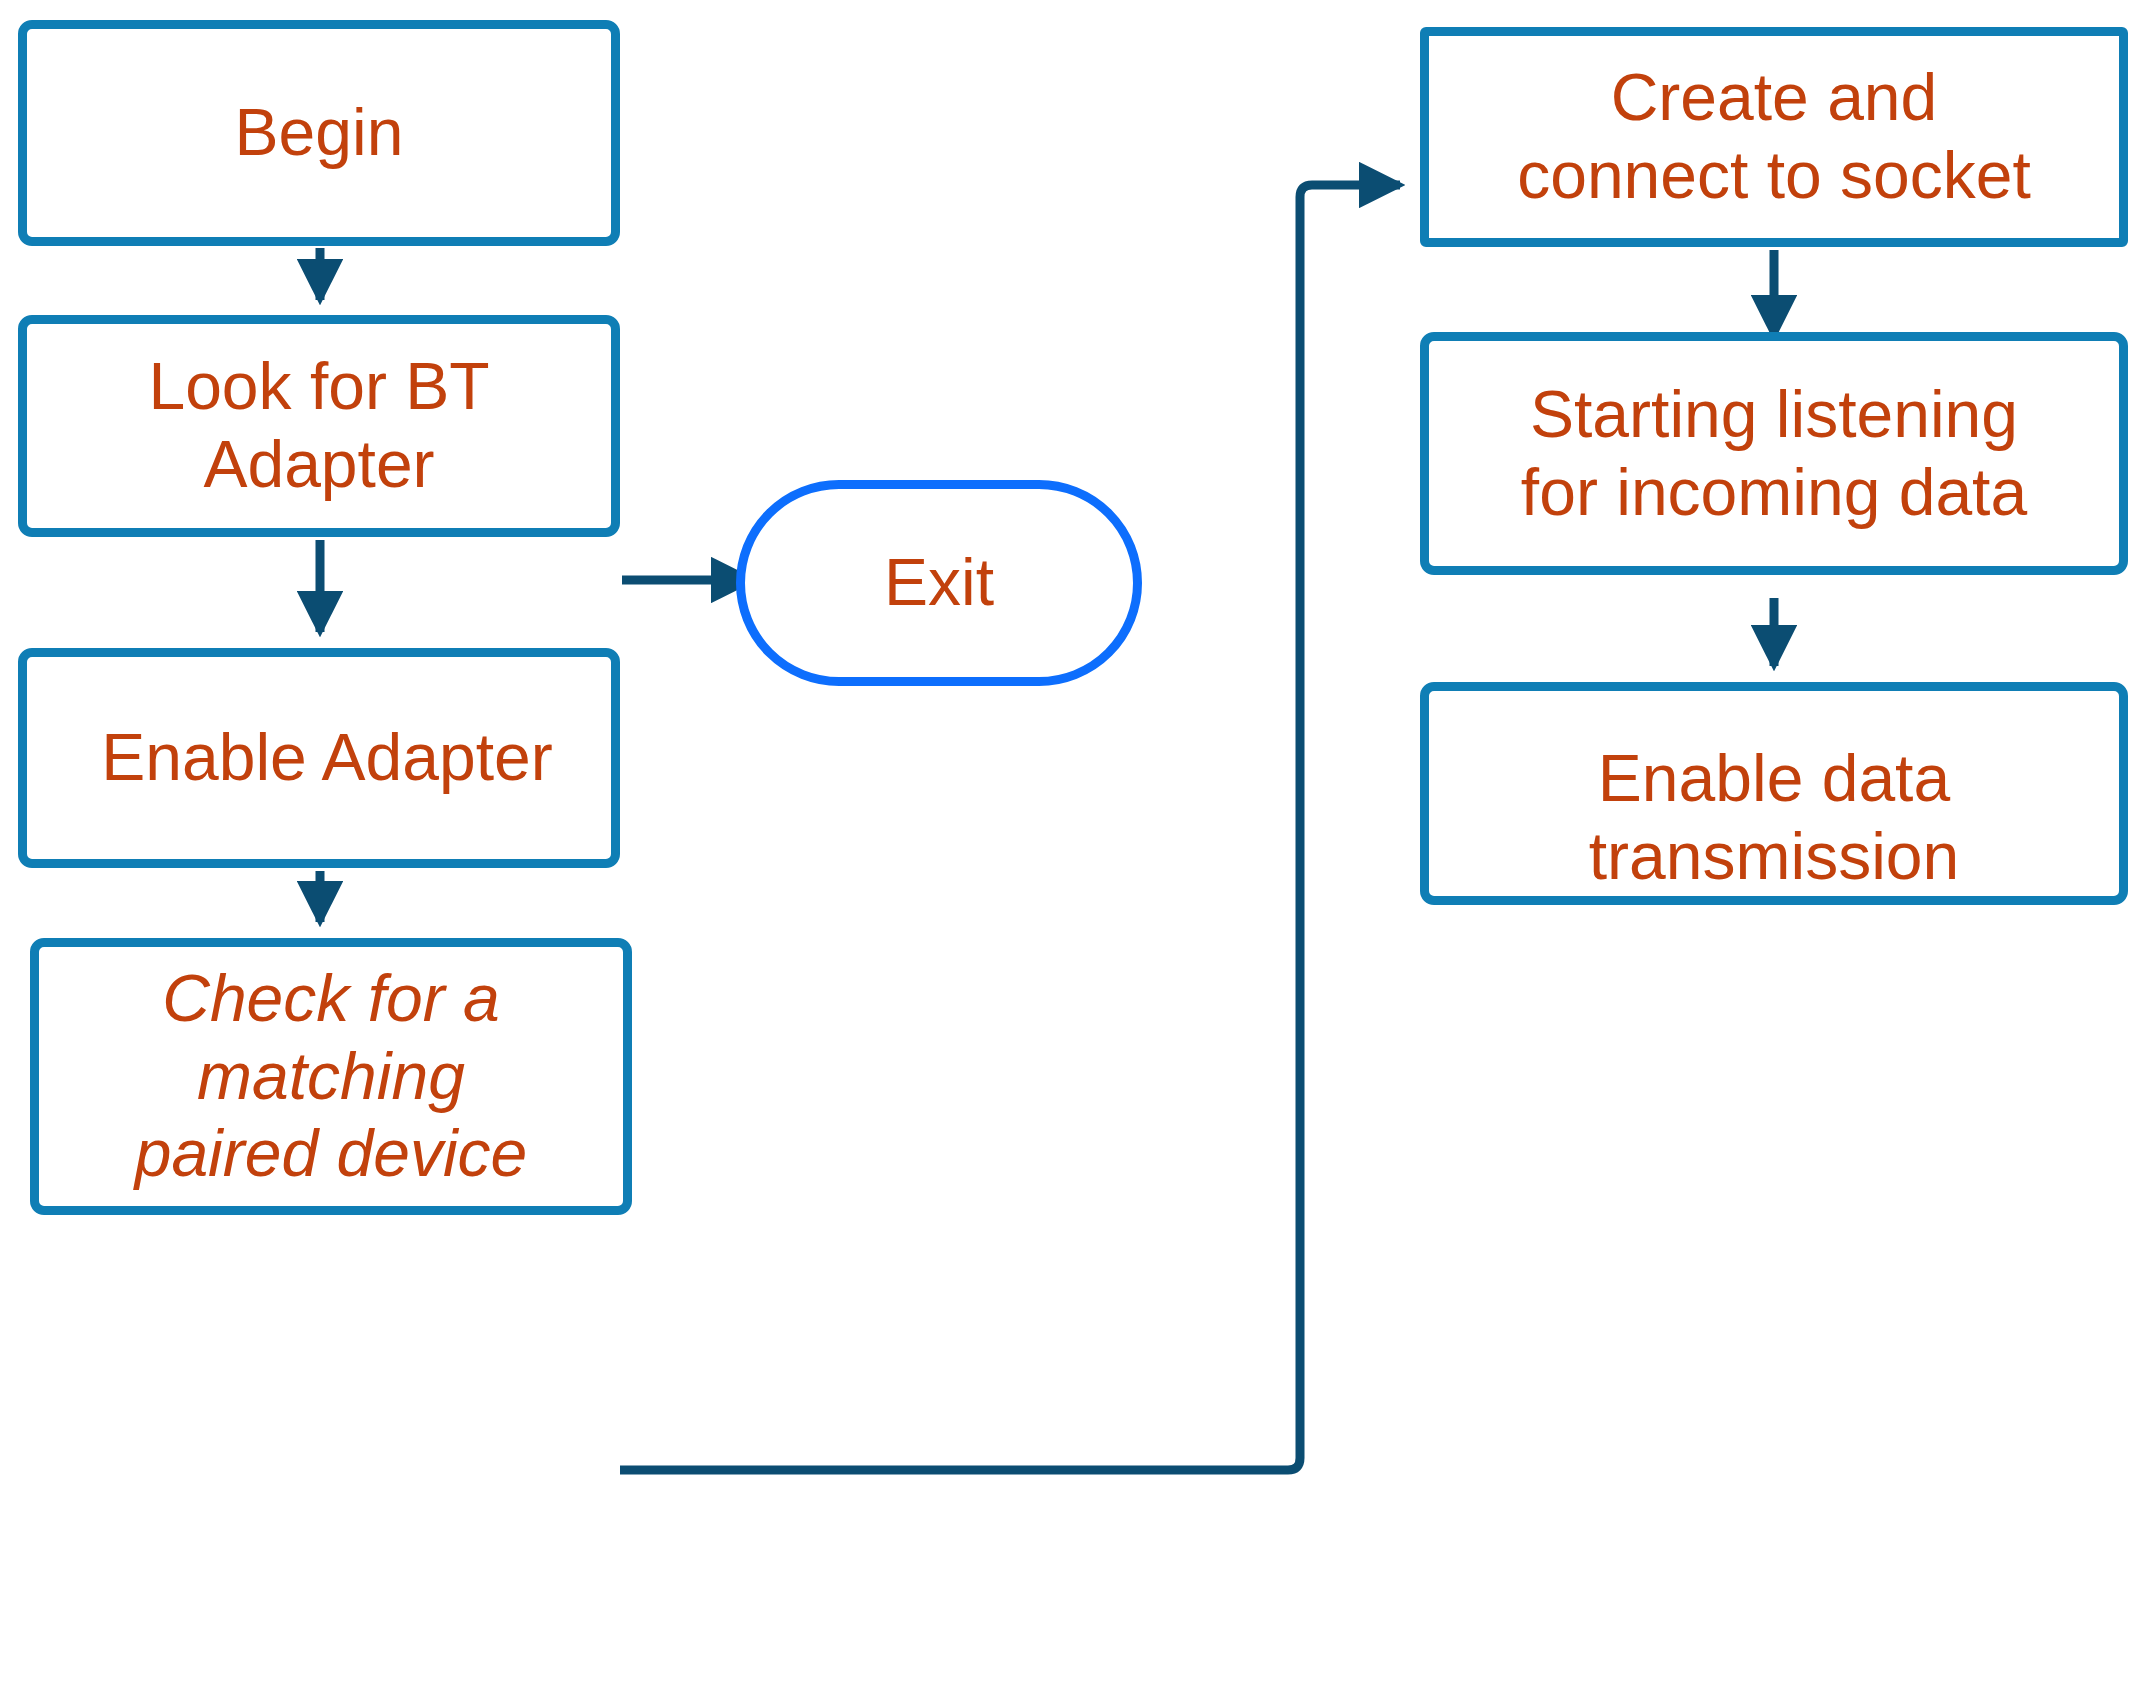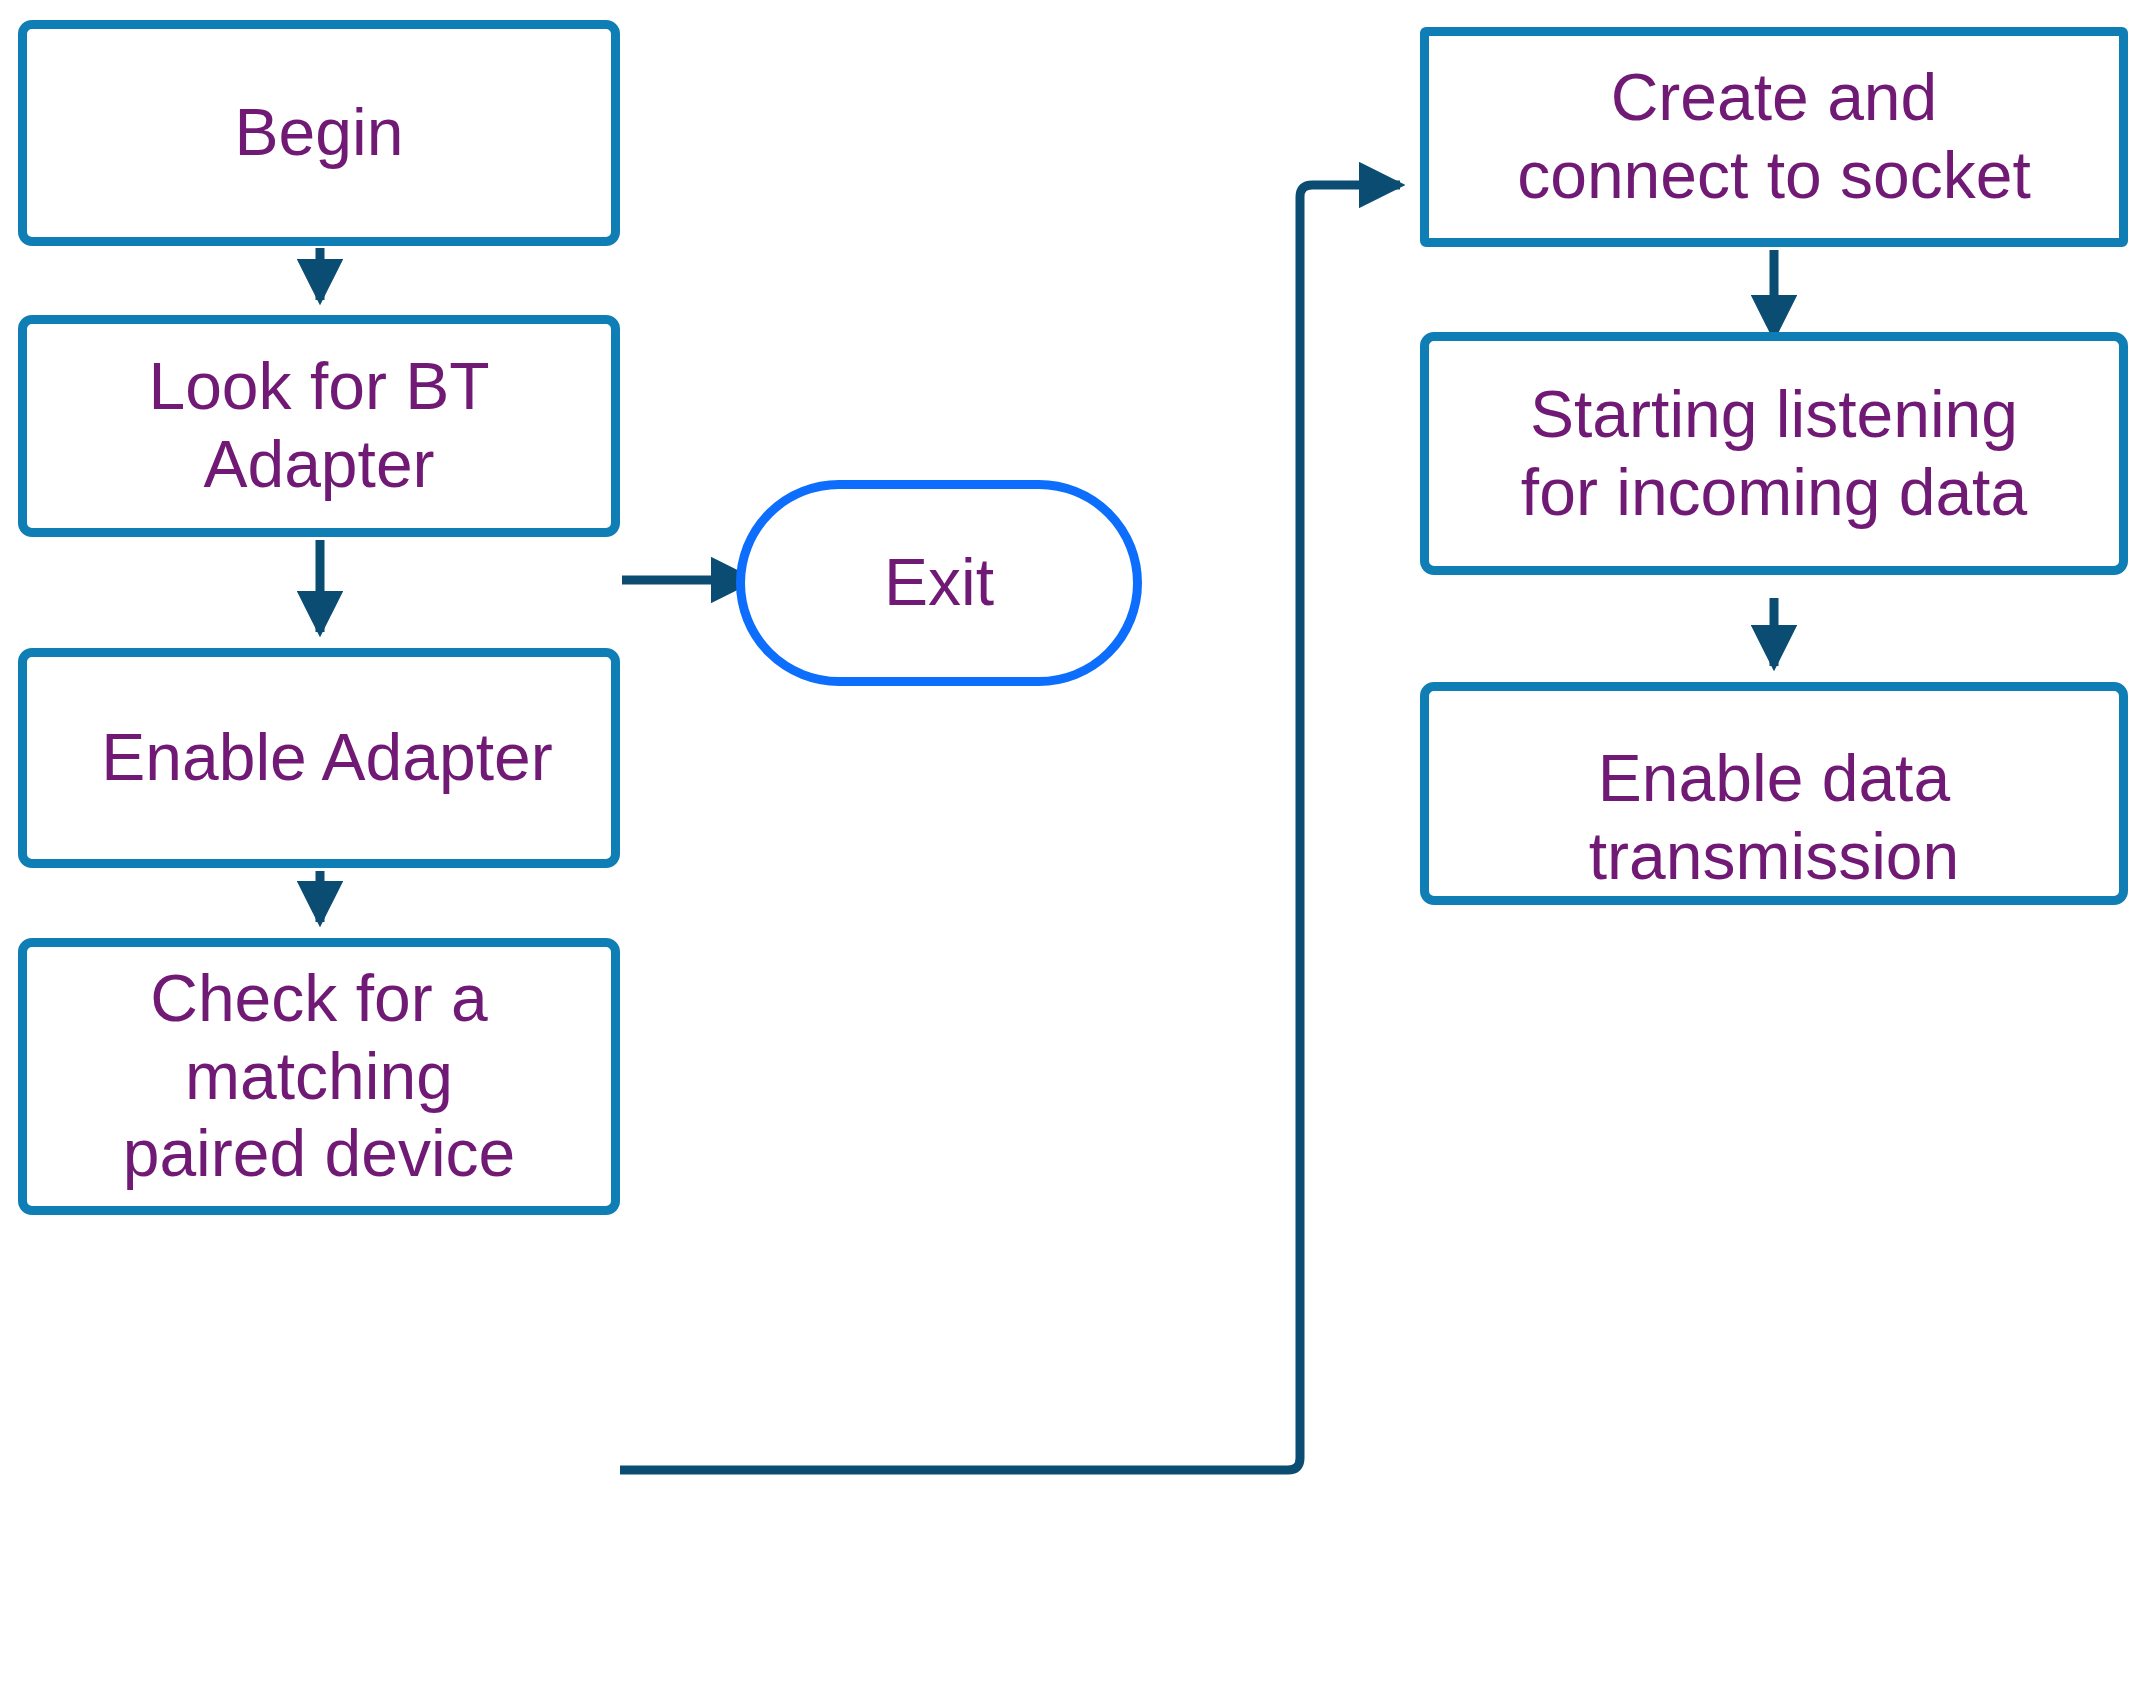--- a/index.html
+++ b/index.html
@@ -16,21 +16,21 @@
     font-family: "Liberation Sans", sans-serif;
   }
   .node {
     position: absolute;
     box-sizing: border-box;
     background: #ffffff;
     display: flex;
     align-items: center;
     justify-content: center;
     text-align: center;
-    color: #701a75;
+    color: #c2410c;
     line-height: 1.18;
   }
   .node.process {
     border: 9px solid #0f7eb5;
     border-radius: 14px;
     font-size: 66px;
   }
   .node.terminator {
     border: 9px solid #0d6efd;
     border-radius: 110px;
@@ -101,21 +101,21 @@
   </div>
 
   <div class="node terminator" style="left:736px; top:480px; width:406px; height:206px;">
     <span class="label">Exit</span>
   </div>
 
   <div class="node process" style="left:18px; top:648px; width:602px; height:220px;padding-left:16px;">
     <span class="label">Enable Adapter</span>
   </div>
 
-  <div class="node process" style="left:18px; top:938px; width:602px; height:277px;">
+  <div class="node process" style="left:30px; top:938px; width:602px; height:277px;font-style:italic;">
     <span class="label">Check for a
 matching
 paired device</span>
   </div>
 
   <div class="node process" style="left:1420px; top:27px; width:708px; height:220px;border-radius:6px;">
     <span class="label">Create and
 connect to socket</span>
   </div>
 

